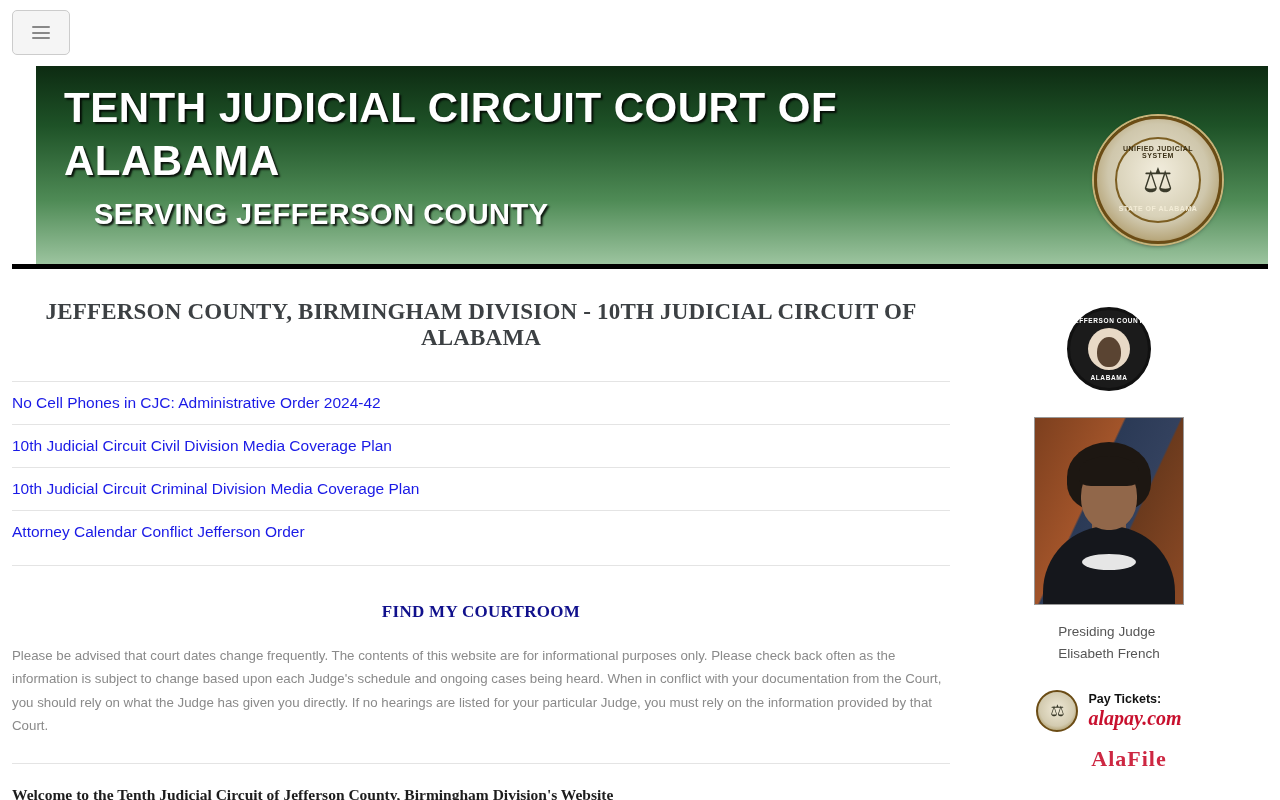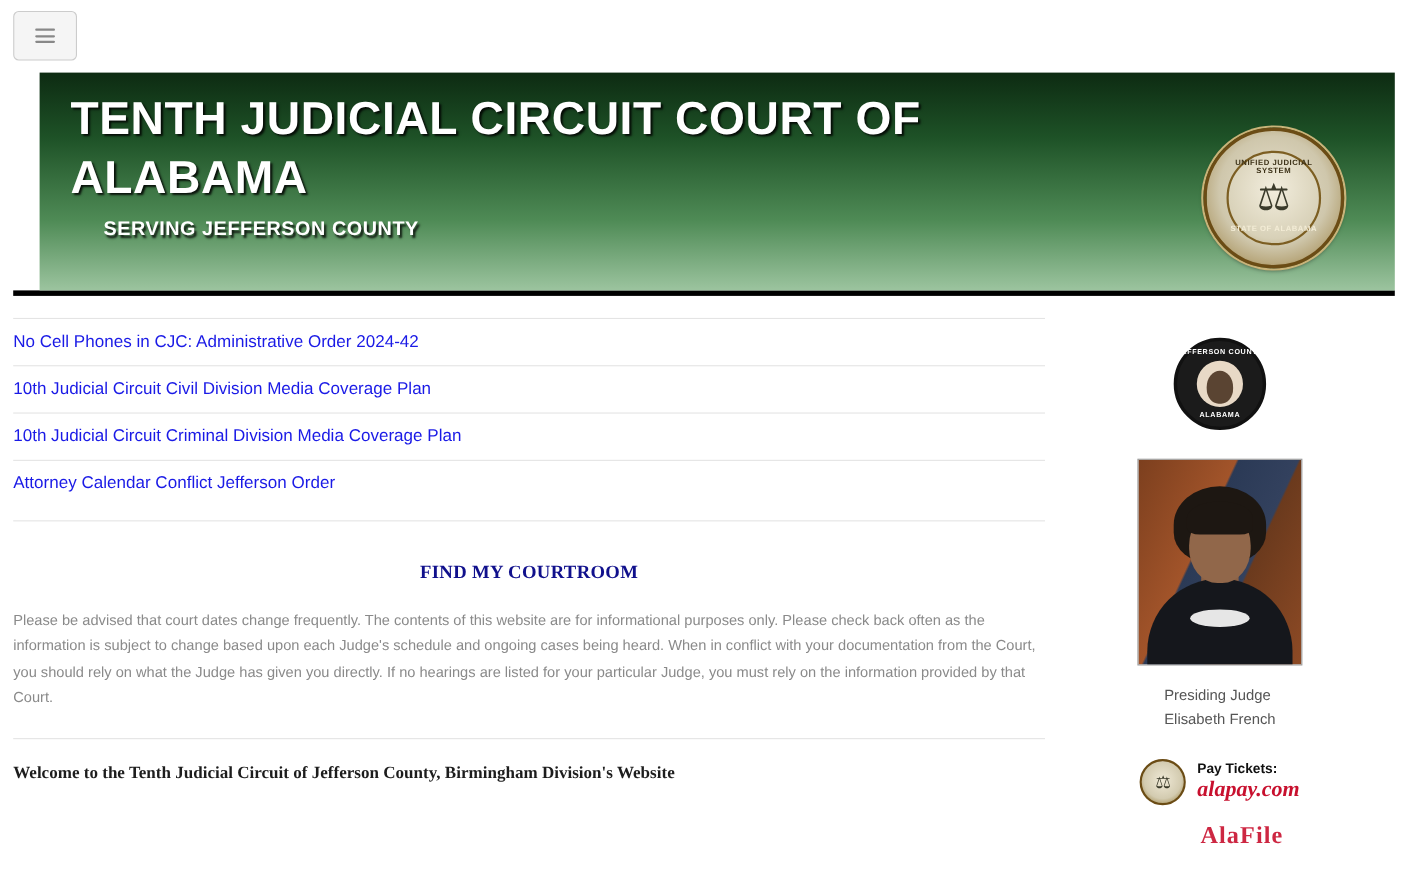--- a/index.html
+++ b/index.html
@@ -71,21 +71,21 @@
     font-weight: bold;
     line-height: 1.26;
     letter-spacing: 0.5px;
     text-shadow: 2px 2px 2px rgba(0,0,0,0.85);
   }
   .banner-sub {
     position: absolute;
     left: 58px;
     top: 132px;
     color: #ffffff;
-    font-size: 18px;
+    font-size: 29px;
     font-weight: bold;
     letter-spacing: 0.5px;
     text-shadow: 2px 2px 2px rgba(0,0,0,0.85);
   }
   .seal {
     position: absolute;
     right: 46px;
     top: 50px;
     width: 128px;
     height: 128px;
@@ -336,20 +336,21 @@
           <div class="seal-scale">⚖</div>
           <div class="seal-bot-text">STATE OF ALABAMA</div>
         </div>
       </div>
     </div>
   </div>
 
   <div class="content">
 
     <div class="main-col">
+      <div class="page-title">JEFFERSON COUNTY, BIRMINGHAM DIVISION - 10TH JUDICIAL CIRCUIT OF ALABAMA</div>
 
       <div class="link-row">
         <a href="#">No Cell Phones in CJC: Administrative Order 2024-42</a>
       </div>
       <div class="link-row">
         <a href="#">10th Judicial Circuit Civil Division Media Coverage Plan</a>
       </div>
       <div class="link-row">
         <a href="#">10th Judicial Circuit Criminal Division Media Coverage Plan</a>
       </div>

